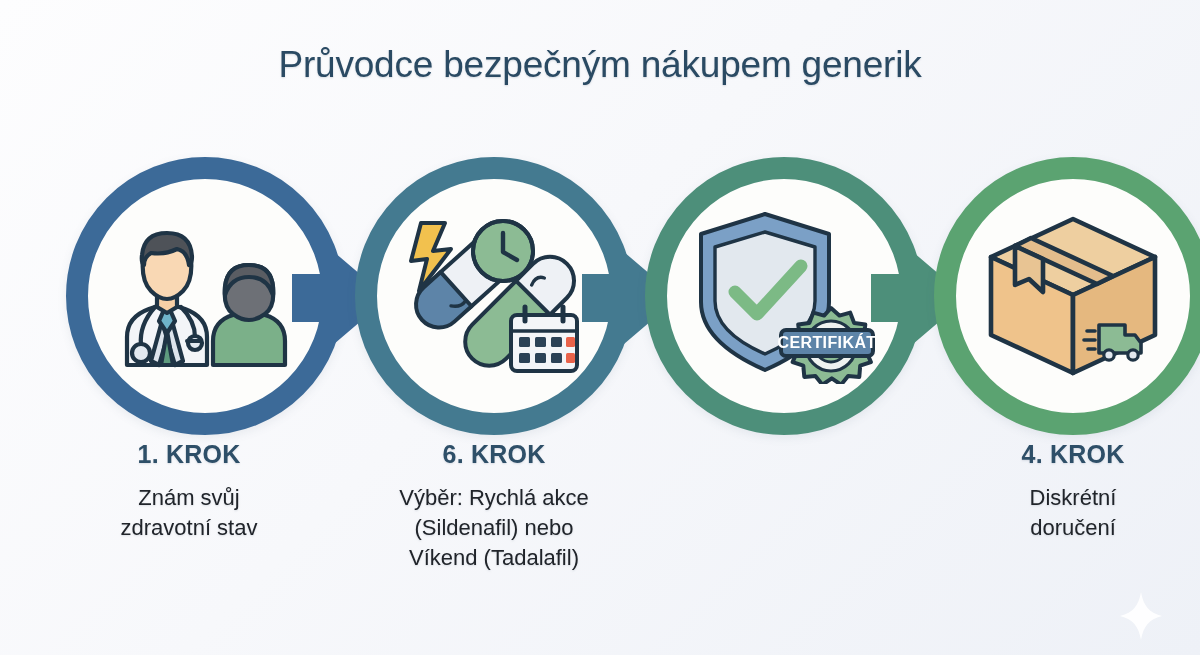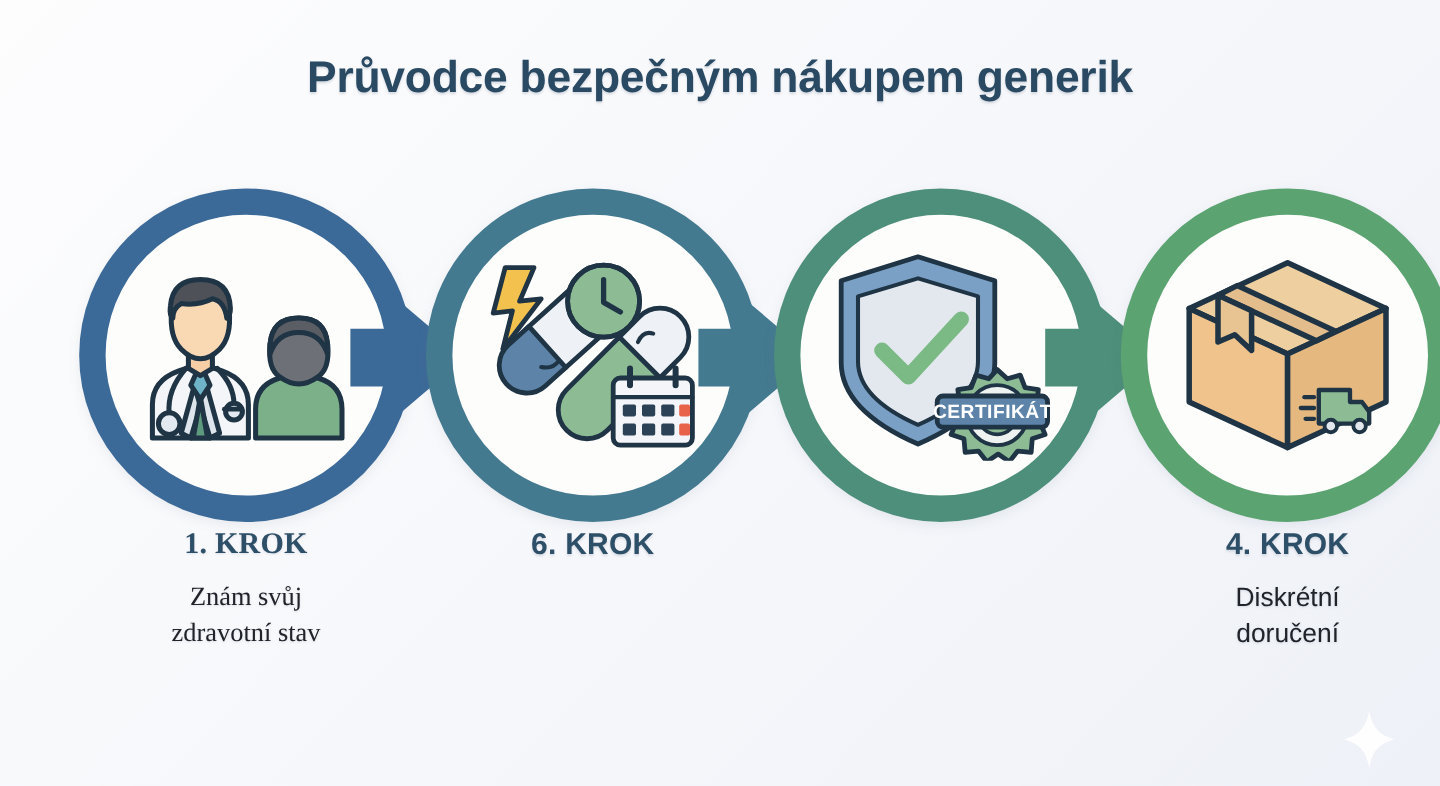--- a/index.html
+++ b/index.html
@@ -31,21 +31,21 @@
   .sparkle svg { display: block; }
 
   
   .title {
     position: absolute;
     top: 44px;
     left: 0;
     width: 1200px;
     text-align: center;
     font-size: 37px;
-    font-weight: bold;
+    font-weight: normal;
     letter-spacing: -0.2px;
     color: #2a4a63;
     text-shadow: 0 1px 2px rgba(150,160,175,0.35);
   }
 
   
   .ring {
     position: absolute;
     width: 278px;
     height: 278px;
@@ -86,21 +86,21 @@
   .arrow-2 { left: 578px; }
   .arrow-3 { left: 867px; }
 
   
   .caption {
     position: absolute;
     top: 440px;
     width: 300px;
     text-align: center;
   }
-  .caption-1 { left: 55px; font-family: Liberation Serif, serif; }
+  .caption-1 { left: 39px; }
   .caption-2 { left: 344px; }
   .caption-3 { left: 634px; }
   .caption-4 { left: 923px; }
 
   .step-label {
     font-size: 25px;
     font-weight: bold;
     color: #2e4f68;
     letter-spacing: 0.2px;
     text-shadow: 0 1px 2px rgba(150,160,175,0.3);
@@ -277,20 +277,21 @@
     </div>
   </div>
 
   <div class="caption caption-1">
     <div class="step-label">1. KROK</div>
     <div class="step-desc">Znám svůj<br>zdravotní stav</div>
   </div>
 
   <div class="caption caption-2">
     <div class="step-label">6. KROK</div>
+    <div class="step-desc">Výběr: Rychlá akce<br>(Sildenafil) nebo<br>Víkend (Tadalafil)</div>
   </div>
 
   <div class="caption caption-3">
   </div>
 
   <div class="caption caption-4">
     <div class="step-label">4. KROK</div>
     <div class="step-desc">Diskrétní<br>doručení</div>
   </div>
 

